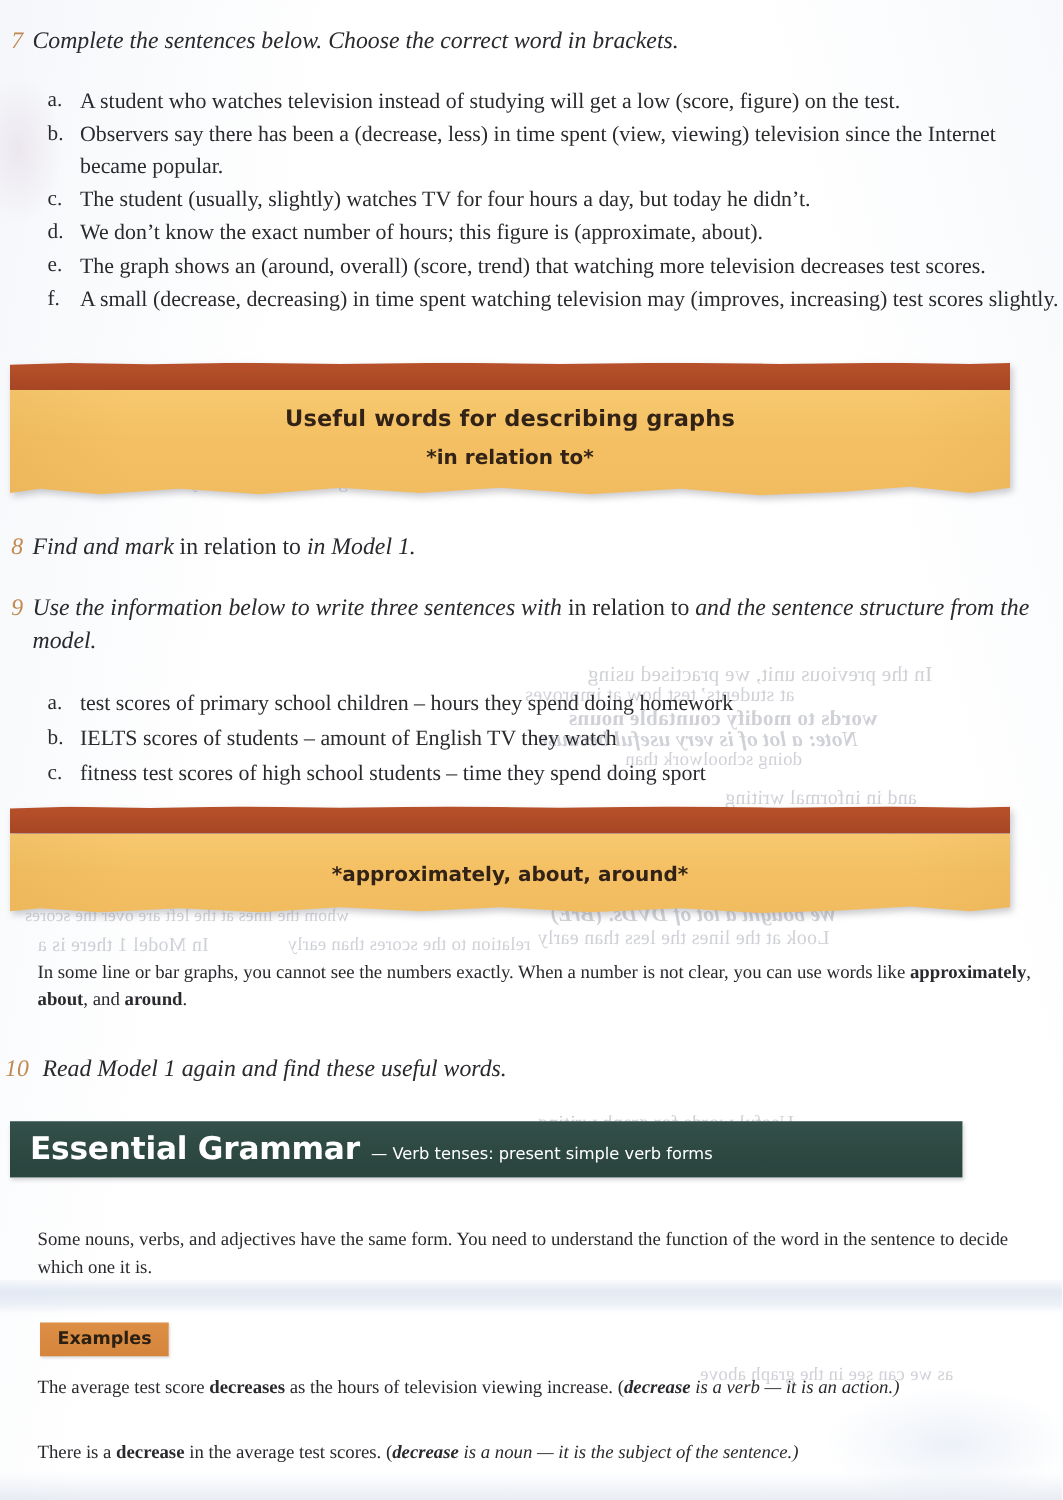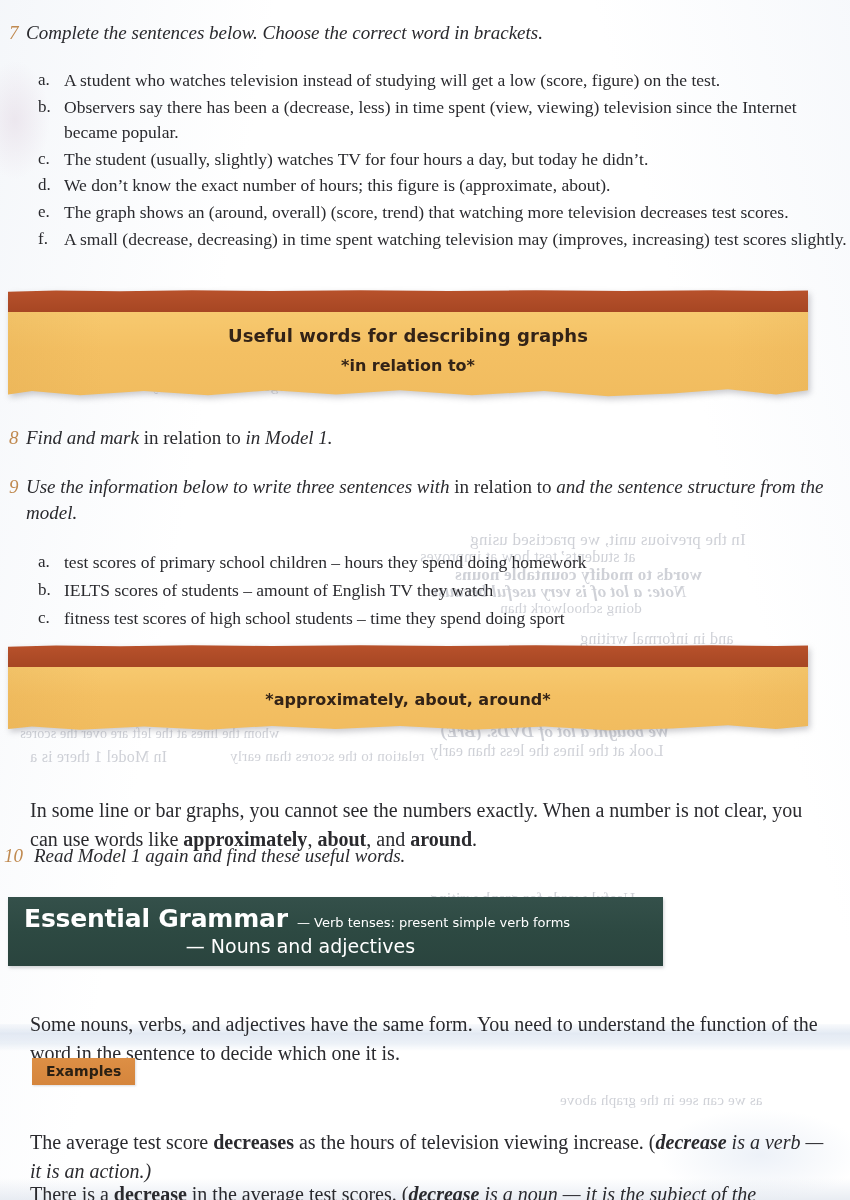--- a/index.html
+++ b/index.html
@@ -170,21 +170,21 @@
     font-weight: bold;
     color: #332317;
   }
   .banner-title { font-size: 18px; letter-spacing: .1px; }
   .banner-sub { font-size: 16px; margin-top: 10px; }
 
   
   .grammar-bar {
     position: absolute;
     left: 8px;
-    width: 655px;
+    width: 762px;
     background: linear-gradient(180deg, #34504a 0%, #2d4942 50%, #2a443e 100%);
     color: #ffffff;
     box-sizing: border-box;
     padding: 7px 16px 9px 16px;
     box-shadow: 1px 2px 3px rgba(130,135,140,.35);
   }
   .grammar-line1 {
     display: flex;
     align-items: baseline;
     justify-content: flex-start;
@@ -204,24 +204,23 @@
     text-align: center;
     font-family: "DejaVu Sans", sans-serif;
     font-size: 19px;
     margin-top: 2px;
     padding-right: 70px;
   }
 
   
   .para {
     position: absolute;
-    font-size: 20px;
+    font-size: 15px;
     line-height: 1.46;
     color: #2a2a2e;
-    margin-top: 28px;
   }
   .para b { font-weight: bold; }
   .para i { font-style: italic; }
   .para .bi { font-weight: bold; font-style: italic; }
 
   
   .examples-tag {
     position: absolute;
     background: linear-gradient(180deg, #dd8f45 0%, #d5853c 100%);
     color: #2b2013;
@@ -350,23 +349,20 @@
   <div class="exercise" style="top:843px; left:0; width:830px;">
     <div class="ex-num" style="width:34px; flex:0 0 34px; padding-left:4px;">10</div>
     <div class="ex-text">Read Model 1 again and find these useful words.</div>
   </div>
 
   <div class="grammar-bar" style="top:897px;">
     <div class="grammar-line1">
       <span class="grammar-title">Essential Grammar</span>
       <span class="grammar-sub1"><span>—</span> <span>Verb tenses: present simple verb forms</span></span>
     </div>
-    <div class="grammar-line2">
-      <span>—</span> <span>Nouns and adjectives</span>
-    </div>
   </div>
 
   <div class="para" style="top:982px; left:30px; width:802px;">Some nouns, verbs, and adjectives have the same form. You need to understand the function of the word in the sentence to decide which one it is.</div>
 
   <div class="examples-tag" style="top:1058px; left:32px;">Examples</div>
 
   <div class="para" style="top:1100px; left:30px; width:805px;">
     <span>The average test score </span><b>decreases</b><span> as the hours of television viewing increase. (</span><span class="bi">decrease</span><i> is a verb — it is an action.)</i>
   </div>
 

